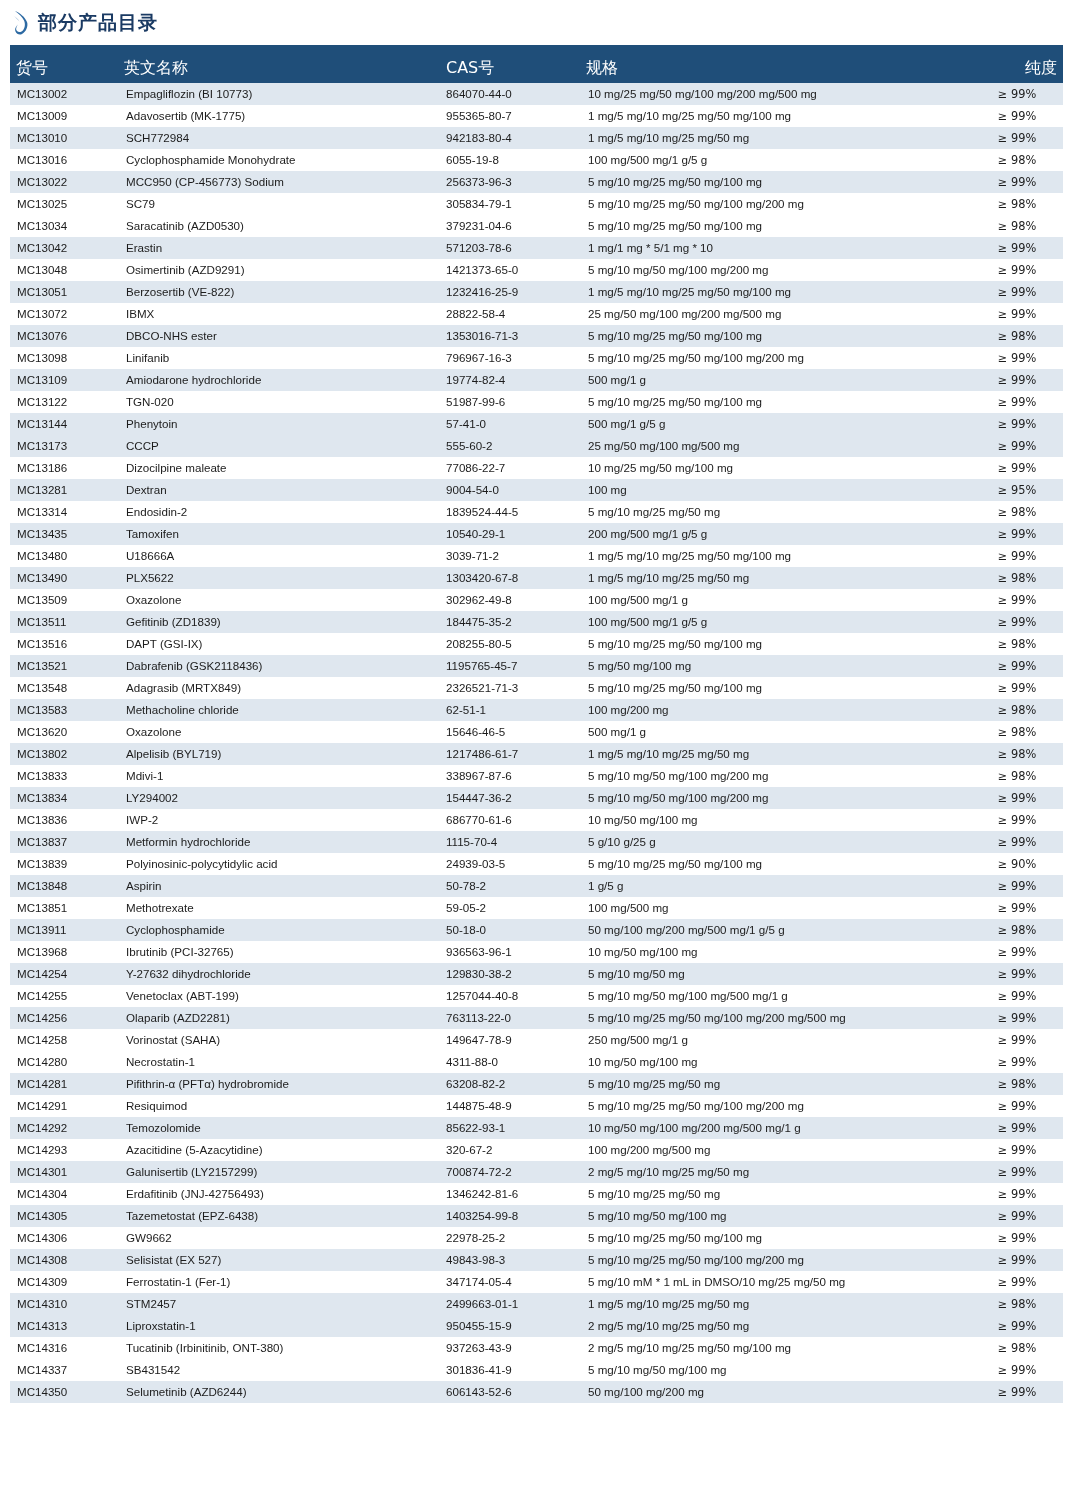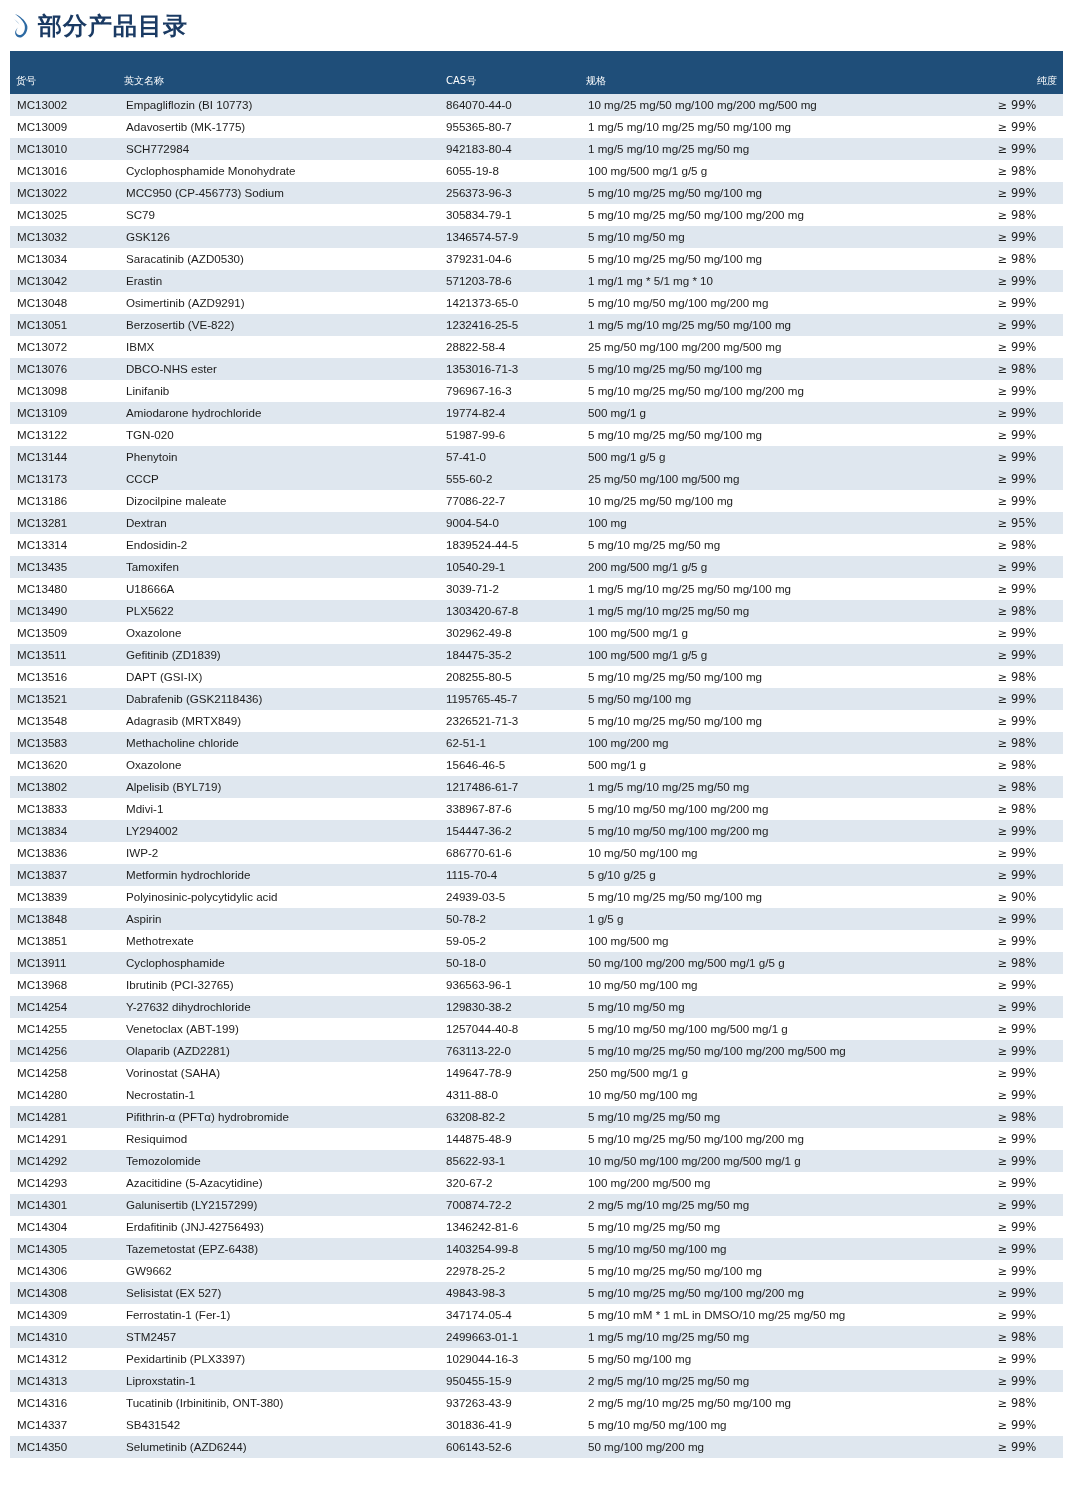--- a/index.html
+++ b/index.html
@@ -23,44 +23,44 @@
     padding: 2px 0 9px 2px;
   }
   .title-icon {
     width: 18px;
     height: 26px;
     position: relative;
     flex: 0 0 auto;
   }
   .title-icon svg { display: block; }
   .title-text {
-    font-size: 24px;
+    font-size: 19px;
     font-weight: bold;
     color: #1a3a63;
     letter-spacing: 1px;
     font-family: "DejaVu Sans", sans-serif;
   }
   table.catalog {
     border-collapse: collapse;
     width: 1053px;
     table-layout: fixed;
   }
   table.catalog col.c0 { width: 108px; }
   table.catalog col.c1 { width: 322px; }
   table.catalog col.c2 { width: 140px; }
   table.catalog col.c3 { width: 391px; }
   table.catalog col.c4 { width: 92px; }
 
   table.catalog thead th {
     background: #1f4e79;
     color: #ffffff;
-    font-size: 10px;
+    font-size: 16px;
     font-weight: normal;
     text-align: left;
-    padding: 21px 6px 4px 6px;
+    padding: 13px 6px 4px 6px;
     font-family: "DejaVu Sans", sans-serif;
     height: 18px;
     vertical-align: middle;
     margin-left: 23px;
   }
   table.catalog thead th.purity {
     text-align: right;
   }
   table.catalog tbody td {
     font-size: 11.6px;
@@ -161,27 +161,20 @@
           <td class="spec">5 mg/10 mg/25 mg/50 mg/100 mg</td>
           <td class="purity"><span class="ge">≥ 99%</span></td>
         </tr>
         <tr class="even">
           <td class="cat">MC13025</td>
           <td class="name">SC79</td>
           <td class="cas">305834-79-1</td>
           <td class="spec">5 mg/10 mg/25 mg/50 mg/100 mg/200 mg</td>
           <td class="purity"><span class="ge">≥ 98%</span></td>
         </tr>
-        <tr class="odd">
-          <td class="cat">MC13032</td>
-          <td class="name">GSK126</td>
-          <td class="cas">1346574-57-9</td>
-          <td class="spec">5 mg/10 mg/50 mg</td>
-          <td class="purity"><span class="ge">≥ 99%</span></td>
-        </tr>
         <tr class="even">
           <td class="cat">MC13034</td>
           <td class="name">Saracatinib (AZD0530)</td>
           <td class="cas">379231-04-6</td>
           <td class="spec">5 mg/10 mg/25 mg/50 mg/100 mg</td>
           <td class="purity"><span class="ge">≥ 98%</span></td>
         </tr>
         <tr class="odd">
           <td class="cat">MC13042</td>
           <td class="name">Erastin</td>
@@ -192,21 +185,21 @@
         <tr class="even">
           <td class="cat">MC13048</td>
           <td class="name">Osimertinib (AZD9291)</td>
           <td class="cas">1421373-65-0</td>
           <td class="spec">5 mg/10 mg/50 mg/100 mg/200 mg</td>
           <td class="purity"><span class="ge">≥ 99%</span></td>
         </tr>
         <tr class="odd">
           <td class="cat">MC13051</td>
           <td class="name">Berzosertib (VE-822)</td>
-          <td class="cas">1232416-25-5</td>
+          <td class="cas">1232416-25-9</td>
           <td class="spec">1 mg/5 mg/10 mg/25 mg/50 mg/100 mg</td>
           <td class="purity"><span class="ge">≥ 99%</span></td>
         </tr>
         <tr class="even">
           <td class="cat">MC13072</td>
           <td class="name">IBMX</td>
           <td class="cas">28822-58-4</td>
           <td class="spec">25 mg/50 mg/100 mg/200 mg/500 mg</td>
           <td class="purity"><span class="ge">≥ 99%</span></td>
         </tr>
@@ -517,27 +510,20 @@
           <td class="cas">347174-05-4</td>
           <td class="spec">5 mg/10 mM * 1 mL in DMSO/10 mg/25 mg/50 mg</td>
           <td class="purity"><span class="ge">≥ 99%</span></td>
         </tr>
         <tr class="odd">
           <td class="cat">MC14310</td>
           <td class="name">STM2457</td>
           <td class="cas">2499663-01-1</td>
           <td class="spec">1 mg/5 mg/10 mg/25 mg/50 mg</td>
           <td class="purity"><span class="ge">≥ 98%</span></td>
-        </tr>
-        <tr class="even">
-          <td class="cat">MC14312</td>
-          <td class="name">Pexidartinib (PLX3397)</td>
-          <td class="cas">1029044-16-3</td>
-          <td class="spec">5 mg/50 mg/100 mg</td>
-          <td class="purity"><span class="ge">≥ 99%</span></td>
         </tr>
         <tr class="odd">
           <td class="cat">MC14313</td>
           <td class="name">Liproxstatin-1</td>
           <td class="cas">950455-15-9</td>
           <td class="spec">2 mg/5 mg/10 mg/25 mg/50 mg</td>
           <td class="purity"><span class="ge">≥ 99%</span></td>
         </tr>
         <tr class="even">
           <td class="cat">MC14316</td>

